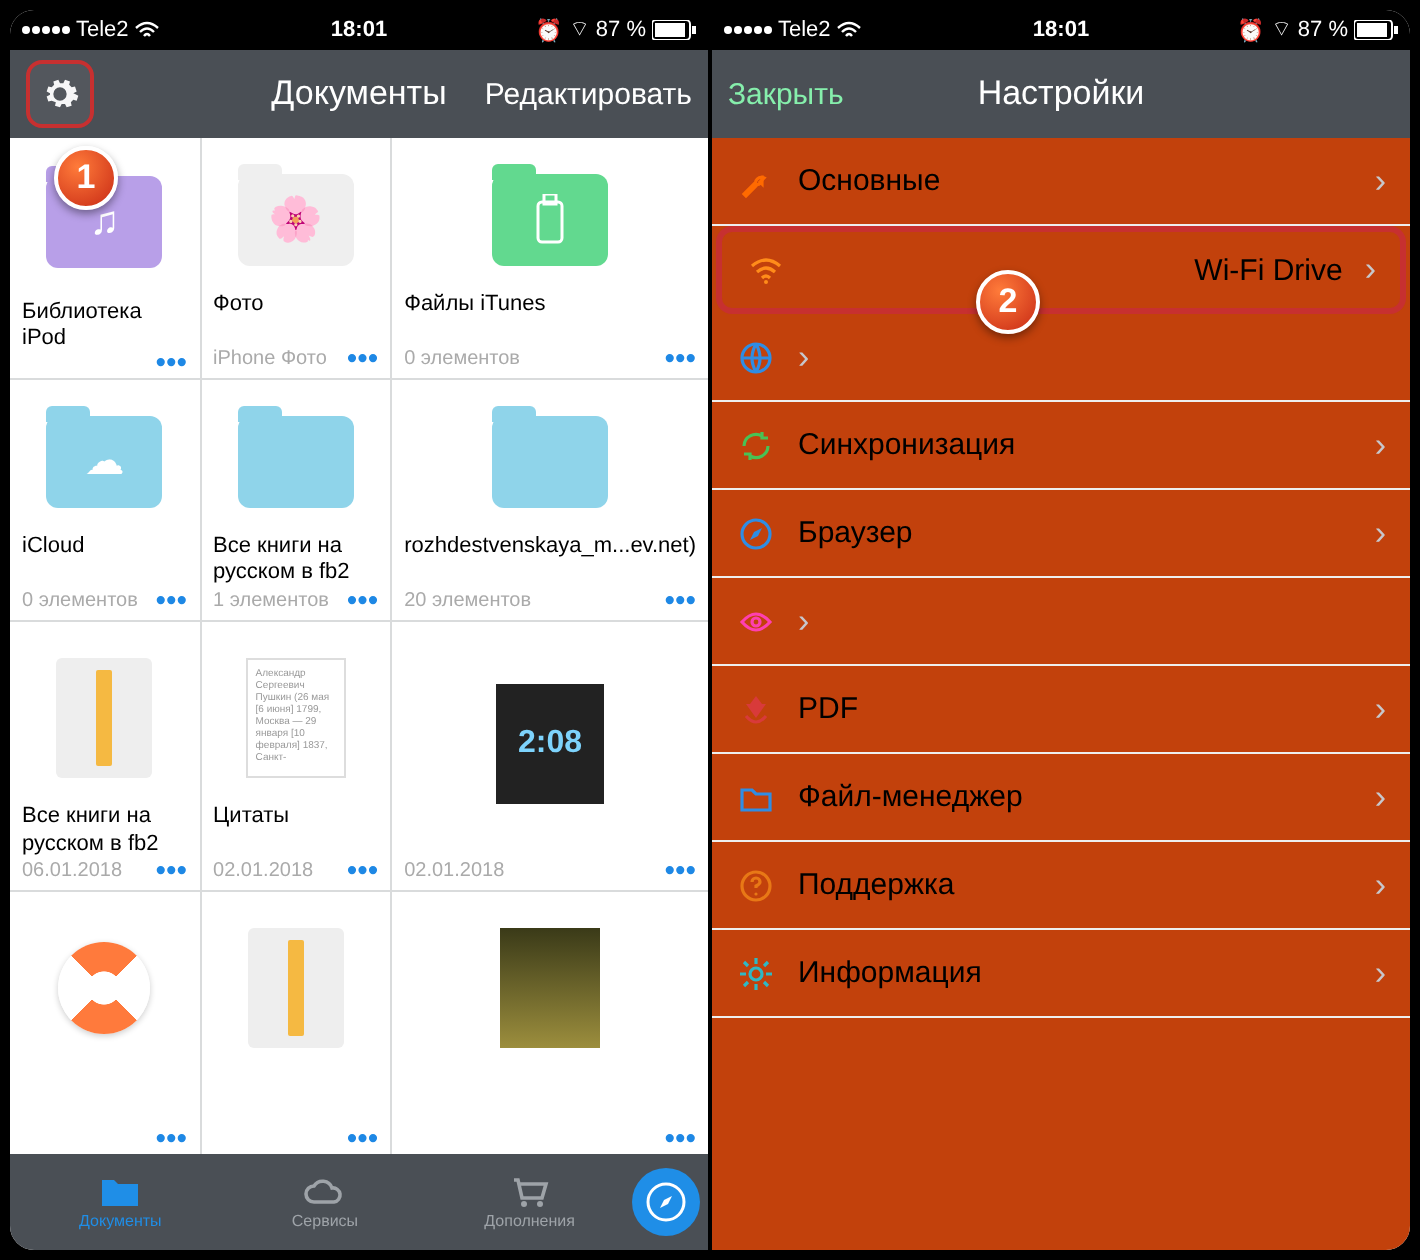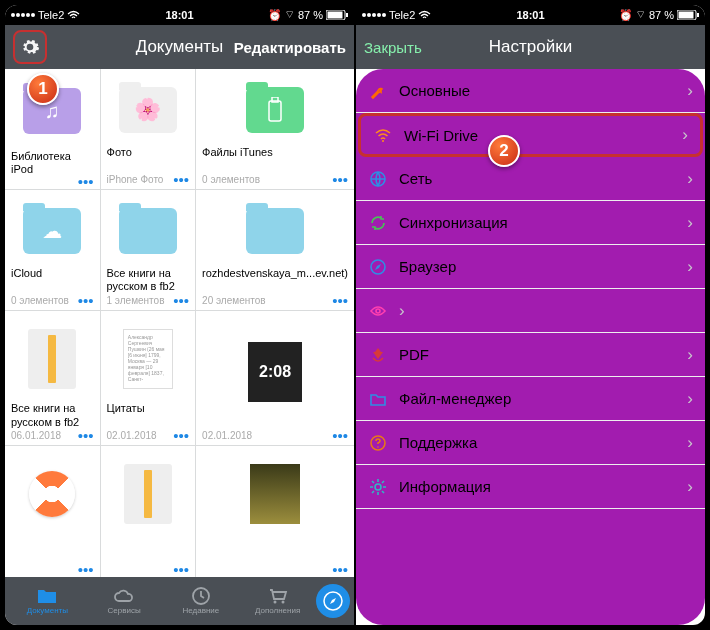--- a/index.html
+++ b/index.html
@@ -9,21 +9,21 @@
 
 .status-bar { height: 20px; background: #000; color: #fff; display: flex; align-items: center; justify-content: space-between; font-size: 11px; padding: 0 6px; }
 .status-left, .status-right { display: flex; align-items: center; gap: 3px; }
 .status-center { position: absolute; left: 50%; transform: translateX(-50%); font-weight: 600; }
 .signal-dots { display: inline-flex; gap: 1px; }
 .signal-dots span { width: 4px; height: 4px; border-radius: 50%; background: #fff; display: inline-block; }
 
 .nav-bar { height: 44px; background: #4a4f55; display: flex; align-items: center; justify-content: space-between; padding: 0 8px; color: #fff; position: relative; }
 .nav-left { width: 90px; display: flex; align-items: center; }
 .nav-title { font-size: 17px; font-weight: 500; position: absolute; left: 50%; transform: translateX(-50%); }
-.nav-right { font-size: 15px; font-weight: 700; text-align: center; }
+.nav-right { font-size: 15px; font-weight: 400; text-align: center; }
 
 .gear-btn { width: 34px; height: 34px; border: 2px solid #c73030; border-radius: 8px; display: flex; align-items: center; justify-content: center; background: rgba(255,255,255,0.05); }
 .close-btn { font-size: 15px; color: #86efac; cursor: pointer; }
 
 .doc-grid { flex: 1; overflow: hidden; background: #d9dbdc; display: grid; grid-template-columns: repeat(3, 1fr); gap: 1px; }
 .doc-cell { background: #fff; padding: 8px 6px 4px; display: flex; flex-direction: column; position: relative; min-height: 0; }
 .doc-thumb { flex: 1; display: flex; align-items: center; justify-content: center; margin-bottom: 4px; }
 .doc-label { font-size: 11px; line-height: 1.2; height: 26px; overflow: hidden; }
 .doc-sub { font-size: 10px; color: #aaa; display: flex; justify-content: space-between; align-items: center; margin-top: 2px; }
 .doc-dots { color: #1e88e5; font-size: 15px; letter-spacing: 0px; line-height: 0.5; }
@@ -32,33 +32,33 @@
 .folder::before { content: ""; position: absolute; top: -5px; left: 0; width: 22px; height: 8px; border-radius: 3px 3px 0 0; background: inherit; }
 .folder-icon { position: absolute; inset: 0; display: flex; align-items: center; justify-content: center; font-size: 20px; color: #fff; }
 .f-purple { background: #b89fe8; }
 .f-white { background: #efefef; }
 .f-green { background: #62d98f; }
 .f-blue { background: #8fd4ea; }
 
 .zip-thumb { width: 48px; height: 60px; background: #eee; border-radius: 3px; position: relative; }
 .zip-thumb::after { content: ""; position: absolute; left: 50%; top: 6px; bottom: 6px; width: 8px; background: #f5b942; transform: translateX(-50%); border-radius: 1px; }
 .txt-thumb { width: 50px; height: 60px; background: #fff; border: 1px solid #ddd; font-size: 5px; line-height: 1.2; color: #999; padding: 4px; overflow: hidden; }
-.img-thumb { width: 54px; height: 60px; background: #222; color: #ffffff; display: flex; align-items: center; justify-content: center; font-size: 16px; font-weight: 600; }
+.img-thumb { width: 54px; height: 60px; background: #222; color: #7dd3fc; display: flex; align-items: center; justify-content: center; font-size: 16px; font-weight: 600; }
 .lifesaver { width: 46px; height: 46px; border-radius: 50%; background: radial-gradient(circle, #fff 0 25%, transparent 26%), conic-gradient(#ff7a3c 0 12.5%, #fff 12.5% 37.5%, #ff7a3c 37.5% 62.5%, #fff 62.5% 87.5%, #ff7a3c 87.5% 100%); box-shadow: 0 1px 3px rgba(0,0,0,.2); }
 .mona { width: 50px; height: 60px; background: linear-gradient(#3a3a18, #9c8e3d); }
 
 .tab-bar { height: 48px; background: #4a4f55; display: flex; align-items: center; justify-content: space-around; padding: 0 4px; }
 .tab-item { flex: 1; display: flex; flex-direction: column; align-items: center; gap: 1px; color: #9ea3a8; font-size: 8px; }
 .tab-item.active { color: #1f8ee7; }
 .tab-icon { width: 22px; height: 18px; display: flex; align-items: center; justify-content: center; }
 .tab-compass { width: 34px; height: 34px; border-radius: 50%; background: #1f8ee7; display: flex; align-items: center; justify-content: center; color: #fff; }
 
-.settings-list { flex: 1; background: #a21caf; overflow-y: auto; border-radius: 27px; }
+.settings-list { flex: 1; background: #c2410c; overflow-y: auto; }
 .srow { height: 44px; display: flex; align-items: center; padding: 0 12px; border-bottom: 1px solid #eee; gap: 11px; }
-.srow.hl { border: 3px solid #c73030; border-radius: 8px; height: 44px; margin: 0 2px; }
+.srow.hl { border: 3px solid #c73030; border-radius: 8px; height: 44px; margin: 0 2px; text-align: right; }
 .s-icon { width: 20px; height: 20px; display: flex; align-items: center; justify-content: center; font-size: 16px; flex-shrink: 0; }
 .s-label { flex: 1; font-size: 15px; }
 .s-chev { color: #c7c7cc; font-size: 17px; }
 
 .badge { position: absolute; width: 32px; height: 32px; border-radius: 50%; background: radial-gradient(circle at 35% 30%, #ff7b3a, #c82a15); color: #fff; font-size: 17px; font-weight: 700; display: flex; align-items: center; justify-content: center; border: 2px solid #fff; box-shadow: 0 2px 4px rgba(0,0,0,.4); z-index: 20; }
 .badge1 { top: 68px; left: 22px; }
 .badge2 { position: absolute; top: 130px; left: 132px; width: 32px; height: 32px; }
 
 svg { display: block; }
 </style>
@@ -254,29 +254,20 @@
         <div class="tab-item">
           <div class="tab-icon">
             <svg width="22" height="18">
               <path d="M6 14a4 4 0 010-8 5 5 0 019 1 3.5 3.5 0 011 7z" fill="none" stroke="currentColor" stroke-width="1.8"></path>
             </svg>
           </div>
           <span>Сервисы</span>
         </div>
         <div class="tab-item">
           <div class="tab-icon">
-            <svg width="20" height="20">
-              <circle cx="10" cy="10" r="8" fill="none" stroke="currentColor" stroke-width="1.8"></circle>
-              <path d="M10 5v5l3 2" stroke="currentColor" fill="none" stroke-width="1.8"></path>
-            </svg>
-          </div>
-          <span>Недавние</span>
-        </div>
-        <div class="tab-item">
-          <div class="tab-icon">
             <svg width="22" height="18">
               <path d="M3 3h2l2 9h10l2-7H6" fill="none" stroke="currentColor" stroke-width="1.8"></path>
               <circle cx="8" cy="15" r="1.5" fill="currentColor"></circle>
               <circle cx="16" cy="15" r="1.5" fill="currentColor"></circle>
             </svg>
           </div>
           <span>Дополнения</span>
         </div>
         <div class="tab-compass">
           <svg width="20" height="20">
@@ -345,21 +336,20 @@
           <span class="s-label">Wi-Fi Drive</span>
           <span class="s-chev">›</span>
         </div>
         <div class="srow">
           <span class="s-icon">
             <svg width="18" height="18">
               <circle cx="9" cy="9" r="7" stroke="#2f8de4" fill="none" stroke-width="1.6"></circle>
               <path d="M2 9h14M9 2q4 7 0 14M9 2q-4 7 0 14" stroke="#2f8de4" fill="none" stroke-width="1.6"></path>
             </svg>
           </span>
-          <span class="s-label">Сеть</span>
           <span class="s-chev">›</span>
         </div>
         <div class="srow">
           <span class="s-icon">
             <svg width="18" height="18">
               <path d="M3 9a6 6 0 019-5M15 9a6 6 0 01-9 5" stroke="#48c255" fill="none" stroke-width="1.6"></path>
               <path d="M12 2v3h3M6 16v-3H3" stroke="#48c255" fill="none" stroke-width="1.6"></path>
             </svg>
           </span>
           <span class="s-label">Синхронизация</span>

